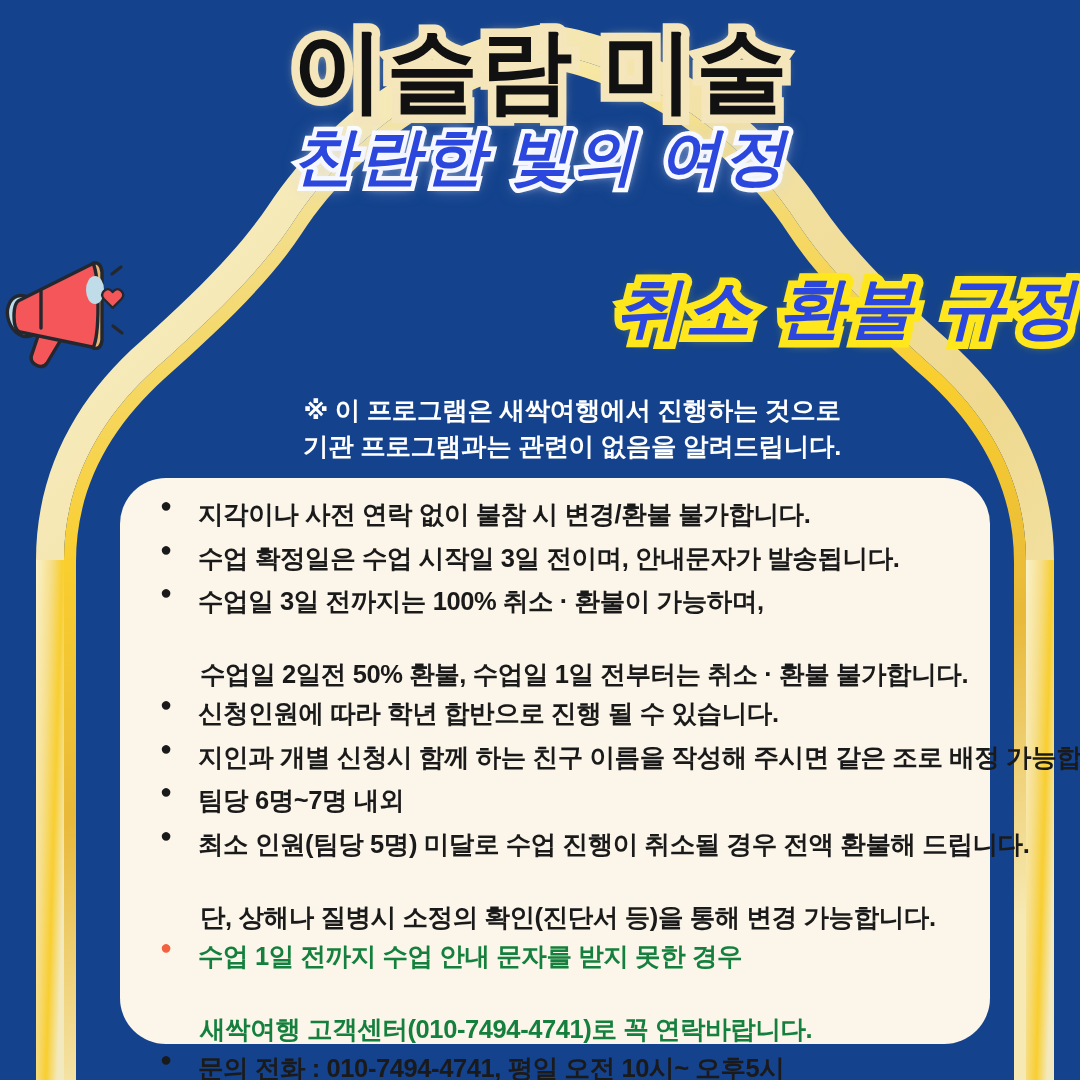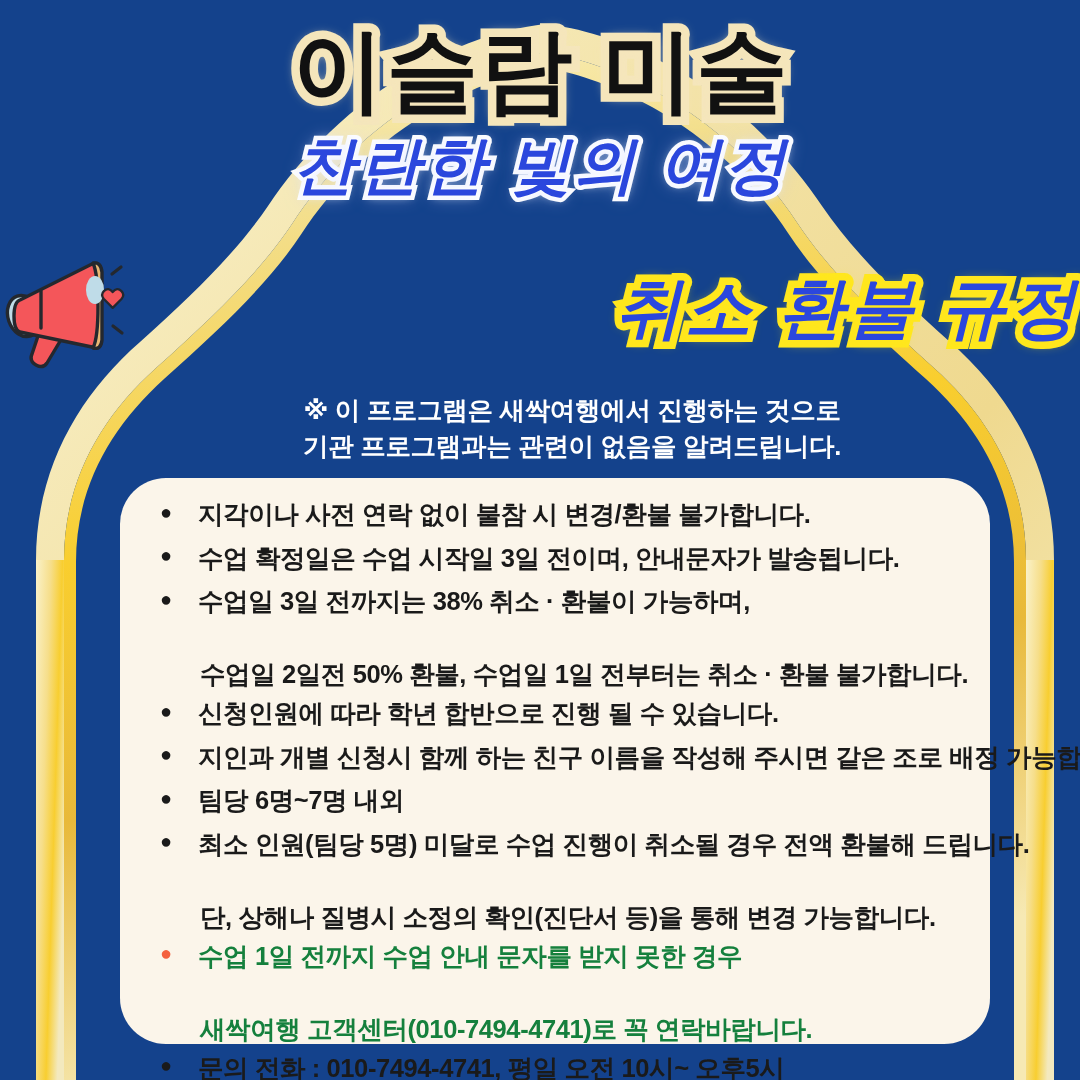--- a/index.html
+++ b/index.html
@@ -43,21 +43,21 @@
     letter-spacing: 2px;
     color: #111111;
     -webkit-text-stroke: 17px #F5E6BC;
     paint-order: stroke fill;
     text-shadow:
       0 0 3px #F5E6BC, 0 0 6px #F5E6BC, 0 0 9px #F5E6BC,
       0 0 12px #F5E6BC, 0 0 15px #F5E6BC;
   }
   .title-sub {
     display: block;
-    margin-top: 13px;
+    margin-top: 4px;
     font-size: 62px;
     line-height: 1.05;
     font-weight: 700;
     font-style: italic;
     letter-spacing: 3px;
     color: #2B47DD;
     -webkit-text-stroke: 9px #FFFFFF;
     paint-order: stroke fill;
     text-shadow:
       0 0 4px rgba(255,255,255,.95),
@@ -122,21 +122,21 @@
     z-index: 4;
   }
   .rules {
     position: absolute;
     left: 40px;
     top: 20px;
     right: 10px;
   }
   .rule-line {
     display: flex;
-    align-items: center;
+    align-items: flex-start;
     min-height: 33px;
     margin-bottom: 10.5px;
     color: #1A1A1A;
     font-size: 25.5px;
     font-weight: 700;
     line-height: 1.28;
     letter-spacing: -0.4px;
     white-space: nowrap;
   }
   .rule-line.tight { margin-bottom: 6px; margin-top: 40px; }
@@ -279,21 +279,21 @@
         <div class="rule-line">
           <span class="bullet dot"></span>
           <span class="rule-text pad">지각이나 사전 연락 없이 불참 시 변경/환불 불가합니다.</span>
         </div>
         <div class="rule-line">
           <span class="bullet dot"></span>
           <span class="rule-text pad">수업 확정일은 수업 시작일 3일 전이며, 안내문자가 발송됩니다.</span>
         </div>
         <div class="rule-line">
           <span class="bullet dot"></span>
-          <span class="rule-text pad"> 수업일 3일 전까지는 38% 취소 · 환불이 가능하며,</span>
+          <span class="rule-text pad"> 수업일 3일 전까지는 100% 취소 · 환불이 가능하며,</span>
         </div>
         <div class="rule-line tight">
           <span class="bullet blank"></span>
           <span class="rule-text indent">수업일 2일전 50% 환불, 수업일 1일 전부터는 취소 · 환불 불가합니다.</span>
         </div>
         <div class="rule-line">
           <span class="bullet dot"></span>
           <span class="rule-text pad">신청인원에 따라 학년 합반으로 진행 될 수 있습니다.</span>
         </div>
         <div class="rule-line">

